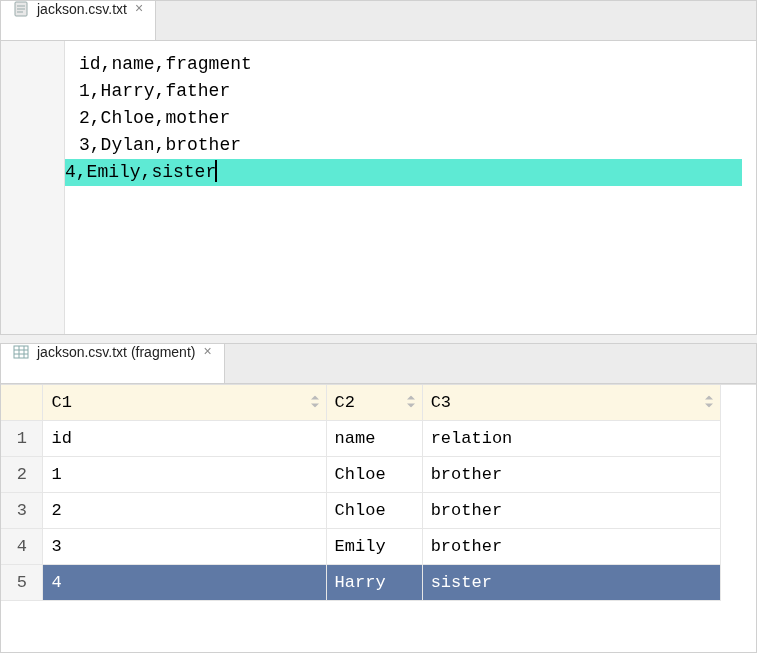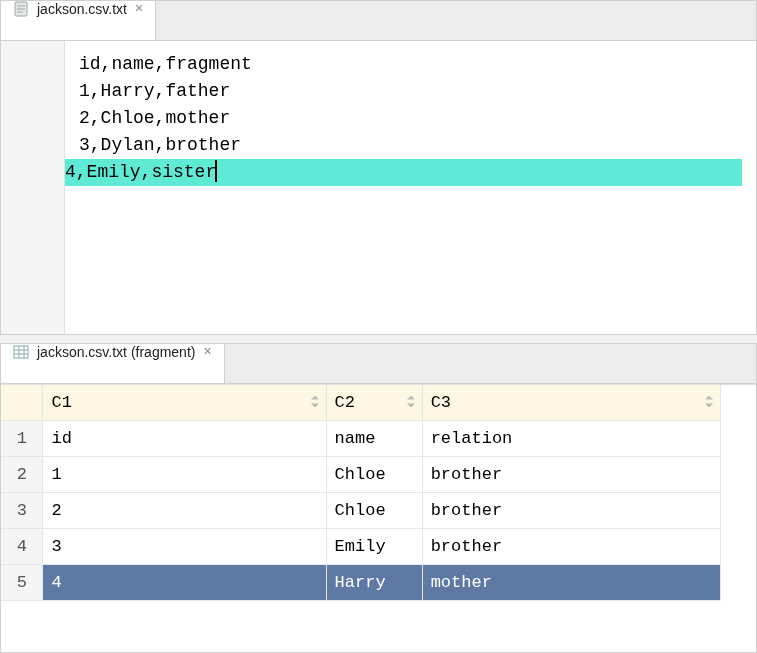--- a/index.html
+++ b/index.html
@@ -236,18 +236,18 @@
           <tr>
             <td class="rownum-td">4</td>
             <td>3</td>
             <td>Emily</td>
             <td>brother</td>
           </tr>
           <tr class="selected">
             <td class="rownum-td">5</td>
             <td>4</td>
             <td>Harry</td>
-            <td>mother</td>
+            <td>sister</td>
           </tr>
         </tbody>
     </table>
   </div>
 </div>
 
 </body></html>

